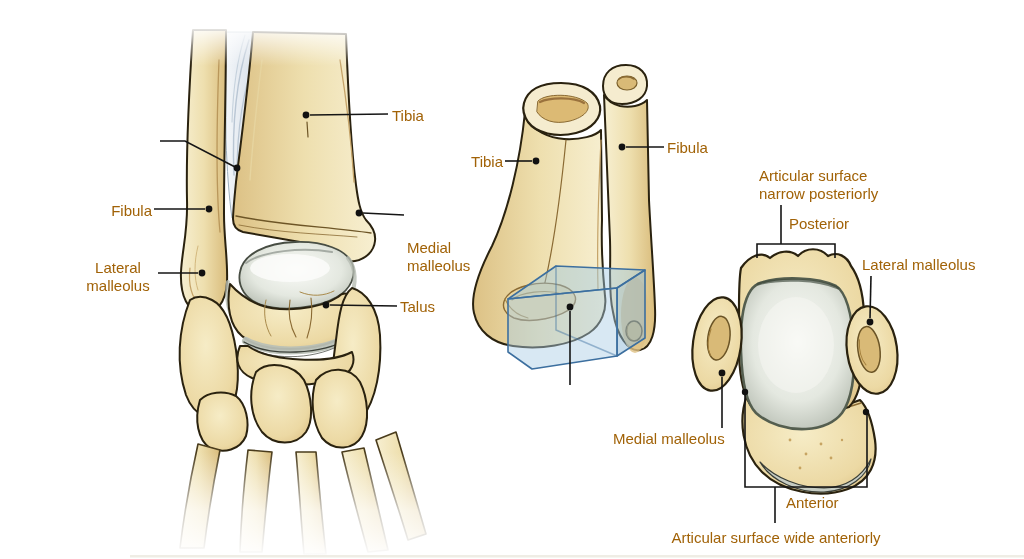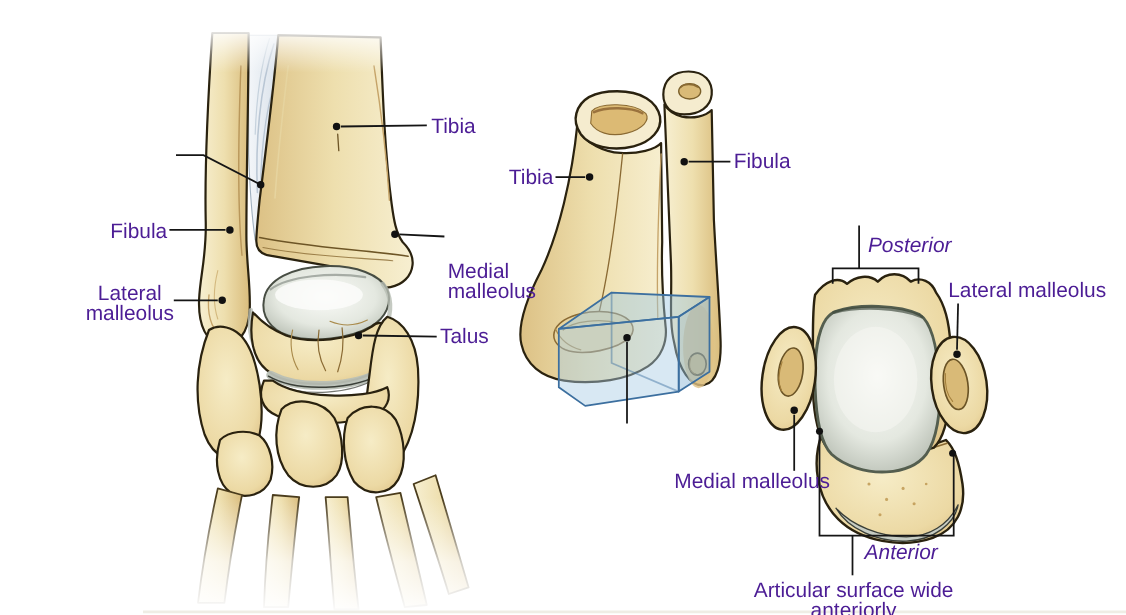--- a/index.html
+++ b/index.html
@@ -1,23 +1,23 @@
 <!DOCTYPE html>
 <html><head>
 <meta charset="utf-8">
 <style>
   html,body{margin:0;padding:0;background:#fff;}
   #stage{position:relative;width:1024px;height:559px;background:#ffffff;overflow:hidden;
          font-family:"Liberation Sans",sans-serif;}
   #art{position:absolute;left:0;top:0;}
-  .label{position:absolute;font-size:19px;line-height:18px;color:#4c1d95;white-space:nowrap;}
+  .label{position:absolute;font-size:15px;line-height:18px;color:#a16207;white-space:nowrap;}
   .label span{display:block;}
   .ta-r{text-align:right;}
   .ta-c{text-align:center;white-space:normal;}
-  .it{font-style:italic;}
+  .it{}
 </style>
 </head>
 <body>
 
 <div id="stage">
 
 <svg id="art" width="1024" height="559" viewBox="0 0 1024 559">
   <defs>
     <linearGradient id="gBone" x1="0" y1="0" x2="1" y2="0">
       <stop offset="0" stop-color="#f7efd1"></stop>
@@ -272,20 +272,24 @@
     <span>malleolus</span>
   </div>
 
   <div class="label" style="left:400px;top:298px;">Talus</div>
 
   <div class="label ta-r" style="left:403px;top:153px;width:100px;">Tibia</div>
 
   <div class="label" style="left:667px;top:139px;">Fibula</div>
 
 
+  <div class="label" style="left:759px;top:167px;">
+    <span>Articular surface</span>
+    <span>narrow posteriorly</span>
+  </div>
 
   <div class="label it" style="left:789px;top:215px;">Posterior</div>
 
   <div class="label" style="left:862px;top:256px;">Lateral malleolus</div>
 
   <div class="label" style="left:613px;top:430px;">Medial malleolus</div>
 
   <div class="label it" style="left:786px;top:494px;">Anterior</div>
 
   <div class="label ta-c" style="left:655px;top:529px;width:242px;">Articular surface wide anteriorly</div>

